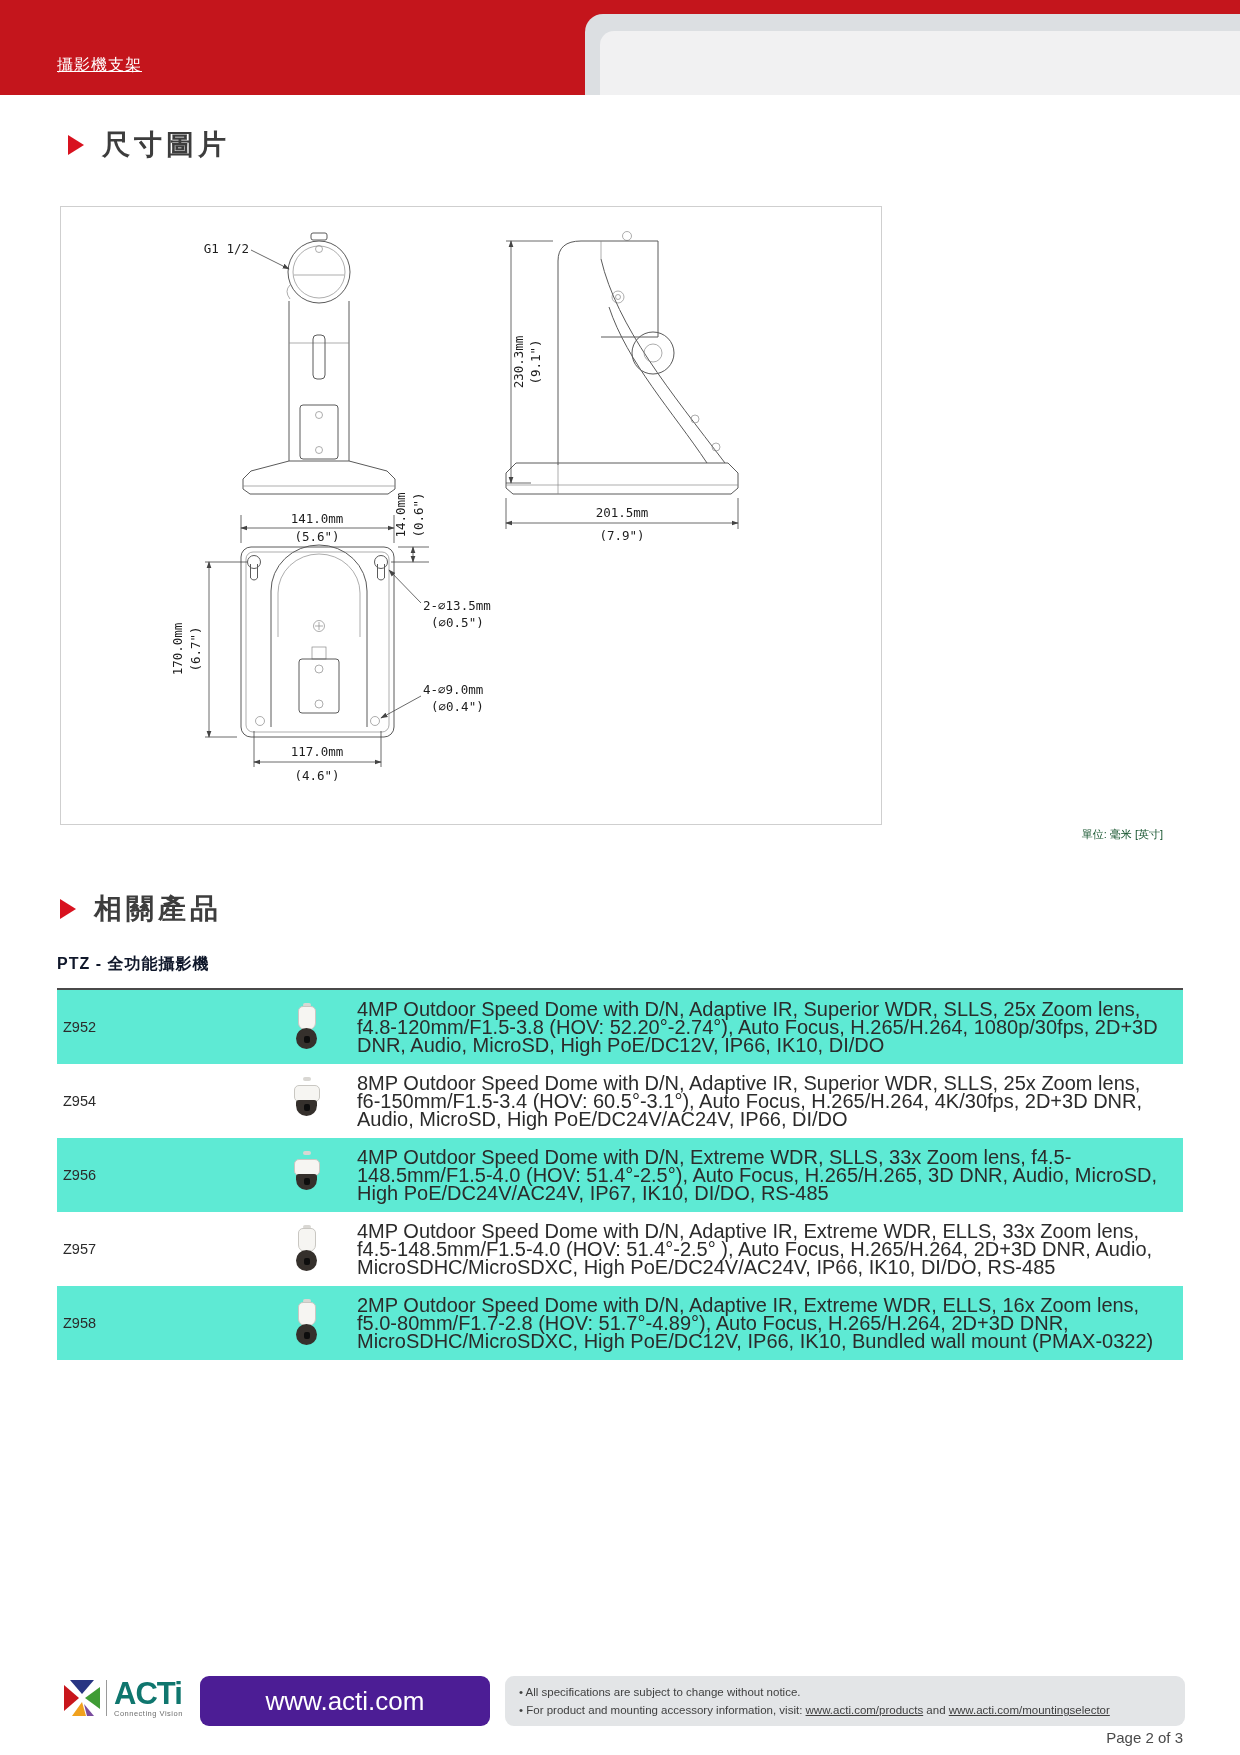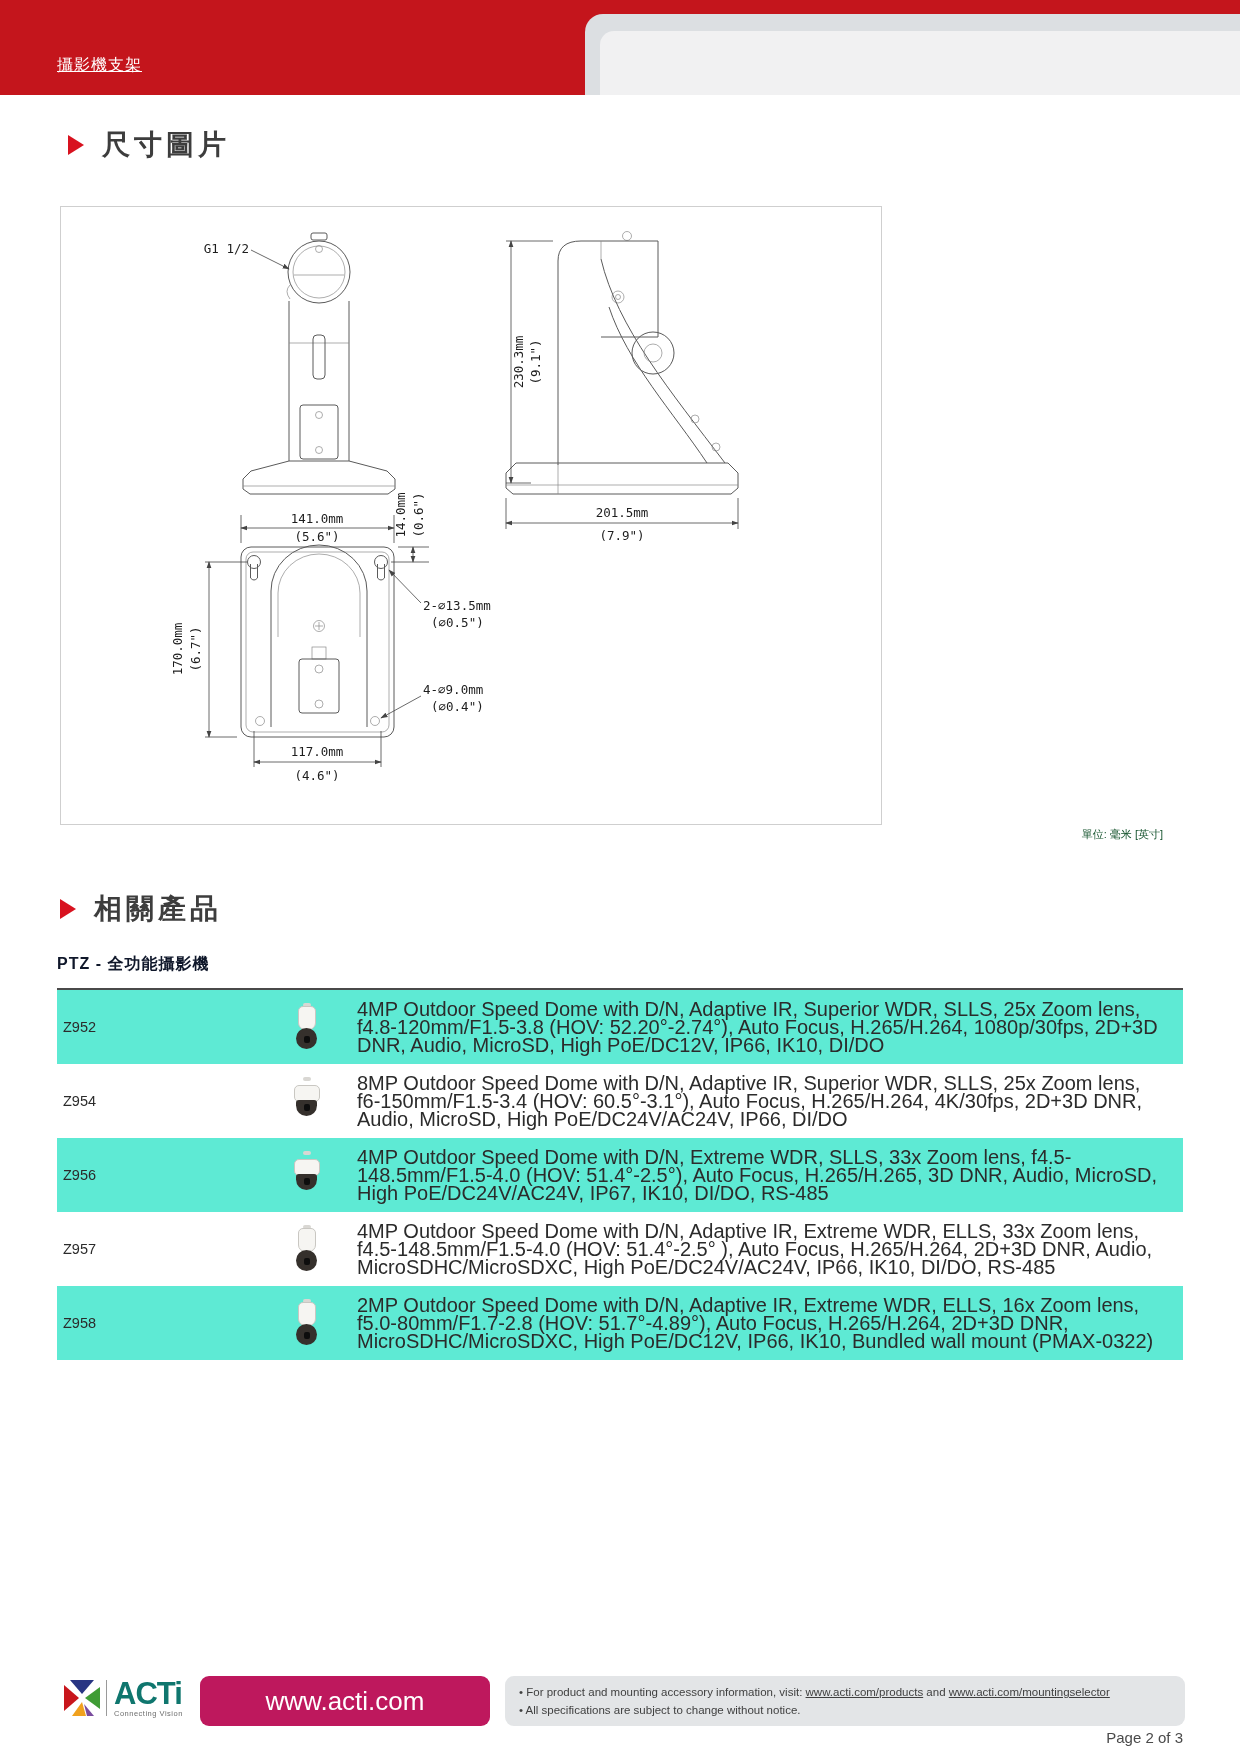--- a/index.html
+++ b/index.html
@@ -43,21 +43,21 @@
   .cam.dome-tall .dome{left:4px;top:25px;width:21px;height:21px;border-radius:50%;}
   .cam.dome-squat .body{left:2px;top:8px;width:24px;height:15px;border-radius:5px;}
   .cam.dome-squat .dome{left:4px;top:23px;width:21px;height:16px;border-radius:3px 3px 11px 11px;}
   .cam .lens{position:absolute;left:12px;top:33px;width:6px;height:7px;background:#0d0d0d;border-radius:2px;}
   .cam.dome-squat .lens{top:27px;}
   
   .logo{position:absolute;left:64px;top:1678px;display:flex;align-items:center;}
   .logo-divider{width:1px;height:36px;background:#9a9a9a;margin:0 7px 0 6px;}
   .logo-acti{font-size:31px;font-weight:bold;color:#0f766e;letter-spacing:-1px;line-height:30px;}
   .logo-tag{font-size:7.5px;color:#6e6e6e;letter-spacing:0.5px;}
-  .site-btn{position:absolute;left:200px;top:1676px;width:290px;height:50px;background:#be185d;
+  .site-btn{position:absolute;left:200px;top:1676px;width:290px;height:50px;background:#4c1d95;
             border-radius:9px;display:flex;align-items:center;justify-content:center;
             color:#fff;font-size:26px;}
   .notes-box{position:absolute;left:505px;top:1676px;width:680px;height:50px;background:#e3e5e7;
              border-radius:9px;padding:7px 14px;box-sizing:border-box;font-size:11.5px;color:#3f3f3f;}
   .note-line{display:block;line-height:18px;white-space:nowrap;}
   .note-link{color:#3f3f3f;text-decoration:underline;}
   .page-num{position:absolute;right:57px;top:1729px;font-size:15px;color:#4a4a4a;}
 </style>
 </head>
 <body>
@@ -284,23 +284,23 @@
       <span class="logo-acti" style="display:block;">ACTi</span>
       <span class="logo-tag" style="display:block;">Connecting Vision</span>
     </span>
   </div>
 
   <div class="site-btn">www.acti.com</div>
 
   <div class="notes-box">
     <span class="note-line">
       <span>•</span>
-      <span>For product and mounting accessory information, visit: </span><span class="note-link">www.acti.com/products</span><span> and </span><span class="note-link">www.acti.com/mountingselector</span>
+      <span>All specifications are subject to change without notice.</span>
     </span>
     <span class="note-line">
       <span>•</span>
-      <span>All specifications are subject to change without notice.</span>
+      <span>For product and mounting accessory information, visit: </span><span class="note-link">www.acti.com/products</span><span> and </span><span class="note-link">www.acti.com/mountingselector</span>
     </span>
   </div>
 
   <div class="page-num">Page 2 of 3</div>
 
 </div>
 
 </body></html>

